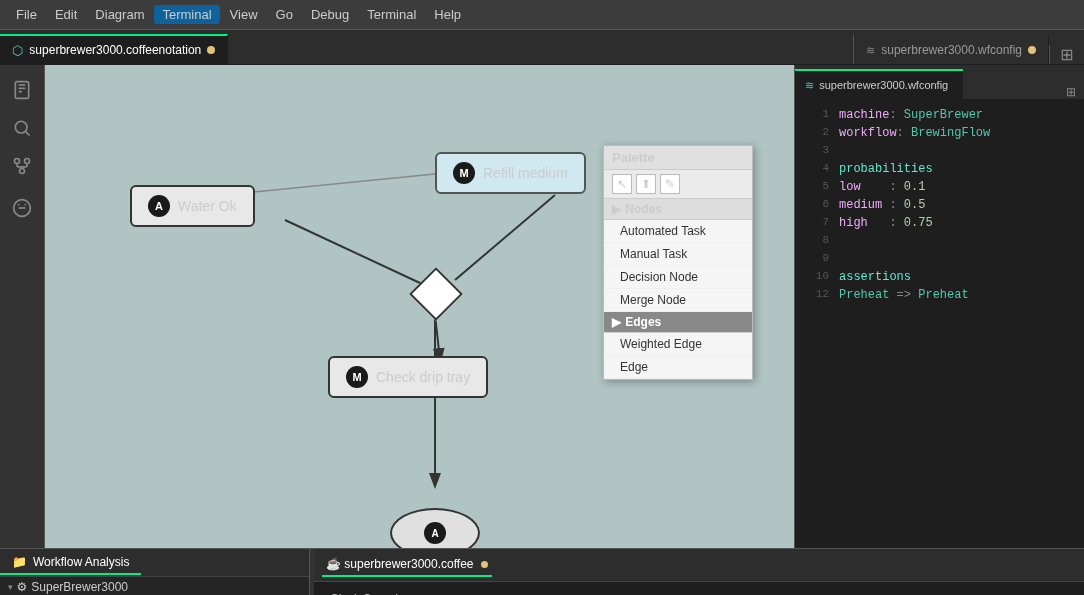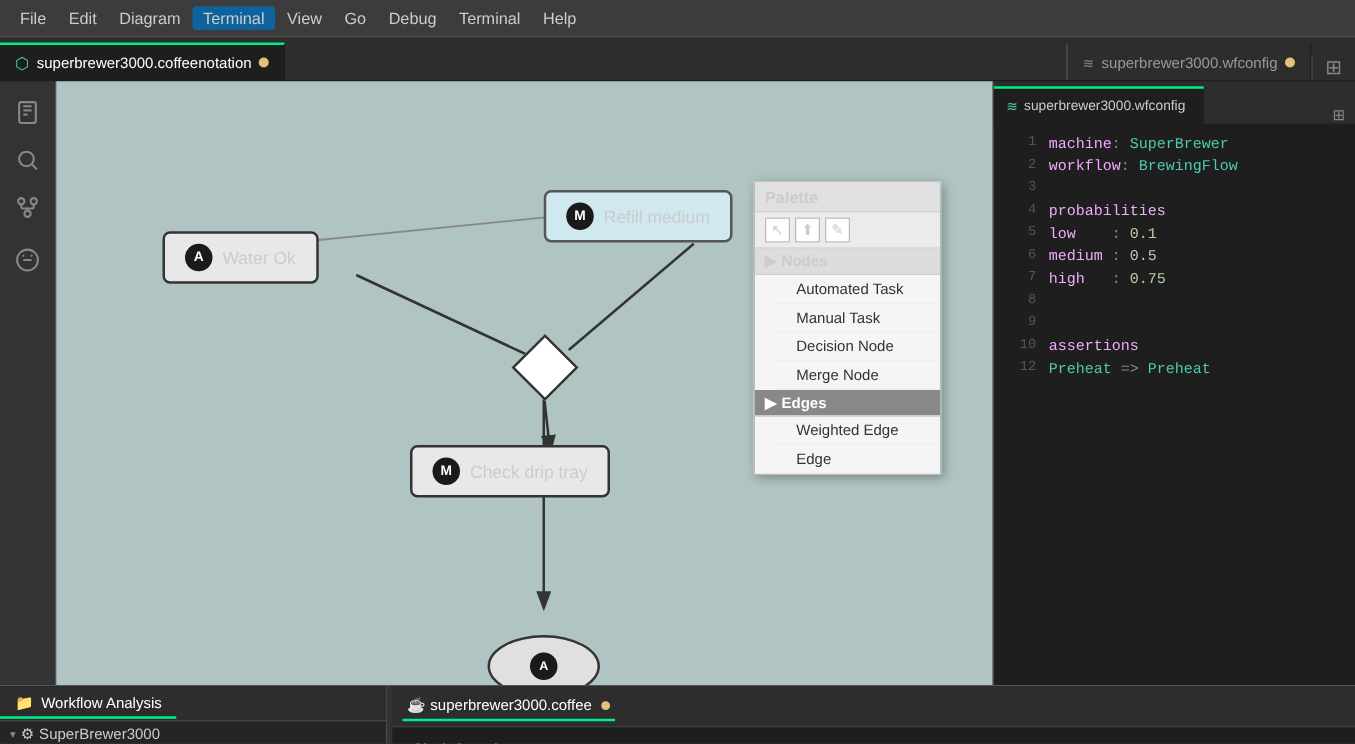--- a/index.html
+++ b/index.html
@@ -34,36 +34,36 @@
 
     
     .diagram-svg { position: absolute; top: 0; left: 0; width: 100%; height: 100%; pointer-events: none; }
 
     
     .palette { position: absolute; top: 80px; left: 558px; background: #f5f5f5; border: 1px solid #bbb; box-shadow: 2px 2px 8px rgba(0,0,0,0.3); width: 150px; z-index: 100; }
     .palette-header { background: #e0e0e0; padding: 4px 8px; font-size: 13px; font-weight: bold; border-bottom: 1px solid #ccc; display: flex; align-items: center; justify-content: space-between; }
     .palette-tools { display: flex; gap: 4px; padding: 4px 8px; background: #ebebeb; border-bottom: 1px solid #ccc; }
     .palette-tool { width: 20px; height: 20px; display: flex; align-items: center; justify-content: center; font-size: 12px; cursor: pointer; border: 1px solid #bbb; background: #fff; }
     .palette-section { padding: 3px 8px; background: #ddd; font-size: 12px; font-weight: bold; display: flex; align-items: center; gap: 4px; cursor: pointer; border-bottom: 1px solid #ccc; }
-    .palette-item { padding: 4px 16px; font-size: 12px; cursor: pointer; border-bottom: 1px solid #eee; color: #333; margin-left: 17px; }
+    .palette-item { padding: 4px 16px; font-size: 12px; cursor: pointer; border-bottom: 1px solid #eee; color: #333; }
     .palette-section.edges { background: #888; color: #fff; }
 
     
     .code-panel { width: 290px; background: #1e1e1e; border-left: 1px solid #555; display: flex; flex-direction: column; overflow: hidden; }
     .code-tabbar { height: 35px; background: #2d2d2d; display: flex; align-items: flex-end; border-bottom: 1px solid #1e1e1e; }
     .code-tab { display: flex; align-items: center; padding: 0 10px; height: 30px; background: #1e1e1e; color: #ccc; font-size: 11px; cursor: pointer; gap: 5px; border-top: 2px solid #0e8; }
     .code-content { flex: 1; padding: 8px 0; font-family: 'Courier New', monospace; font-size: 12px; overflow-y: auto; }
     .code-line { display: flex; min-height: 18px; padding: 0 4px; }
     .line-num { width: 30px; color: #555; text-align: right; margin-right: 10px; flex-shrink: 0; font-size: 11px; }
     .code-text { color: #ccc; white-space: pre; }
     .kw-key { color: #f0abfc; }
     .kw-val-green { color: #4ec9b0; }
     .kw-val-blue { color: #4fc1ff; }
     .kw-val-num { color: #b5cea8; }
-    .kw-section { color: #f0abfc; }
+    .kw-section { color: #5eead4; }
     .kw-op { color: #888; }
 
     
     .bottom-area { height: 155px; display: flex; border-top: 1px solid #555; }
     .bottom-left { width: 310px; background: #252526; border-right: 1px solid #555; overflow: hidden; }
     .bottom-tabbar { height: 28px; background: #2d2d2d; display: flex; align-items: center; border-bottom: 1px solid #444; }
     .bottom-tab { padding: 4px 12px; font-size: 12px; color: #888; cursor: pointer; display: flex; align-items: center; gap: 6px; }
     .bottom-tab.active { color: #fff; border-bottom: 2px solid #0e8; }
     .tree-item { padding: 3px 8px; font-size: 12px; color: #ccc; cursor: pointer; display: flex; align-items: center; gap: 4px; }
 

